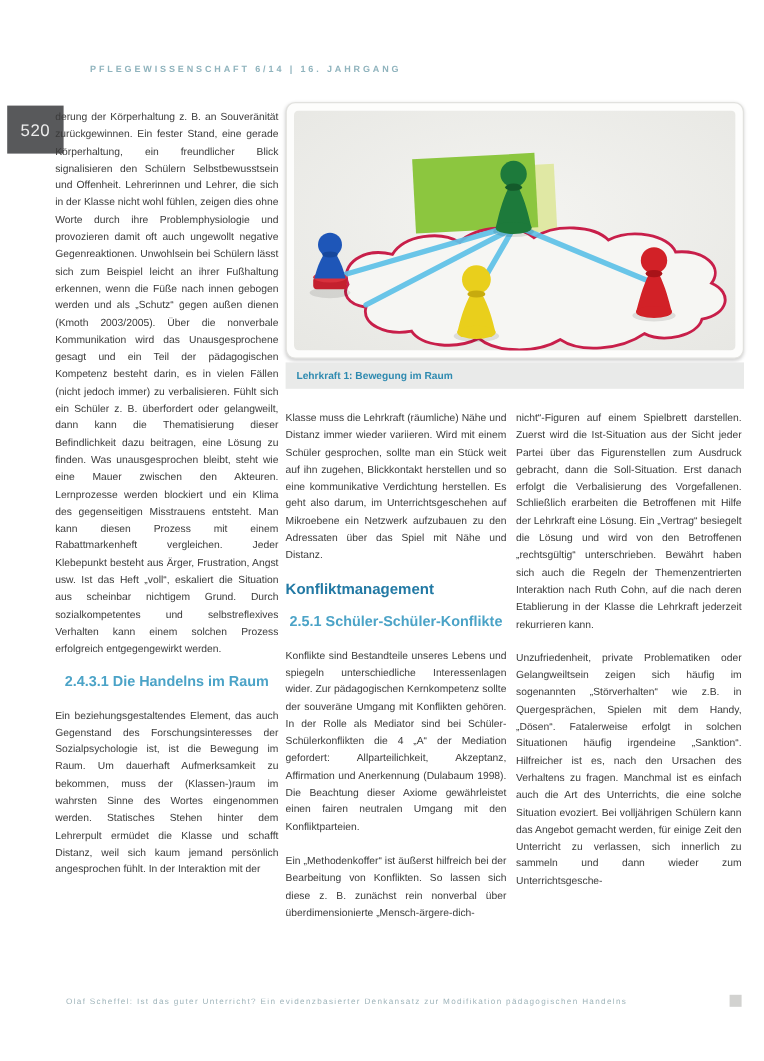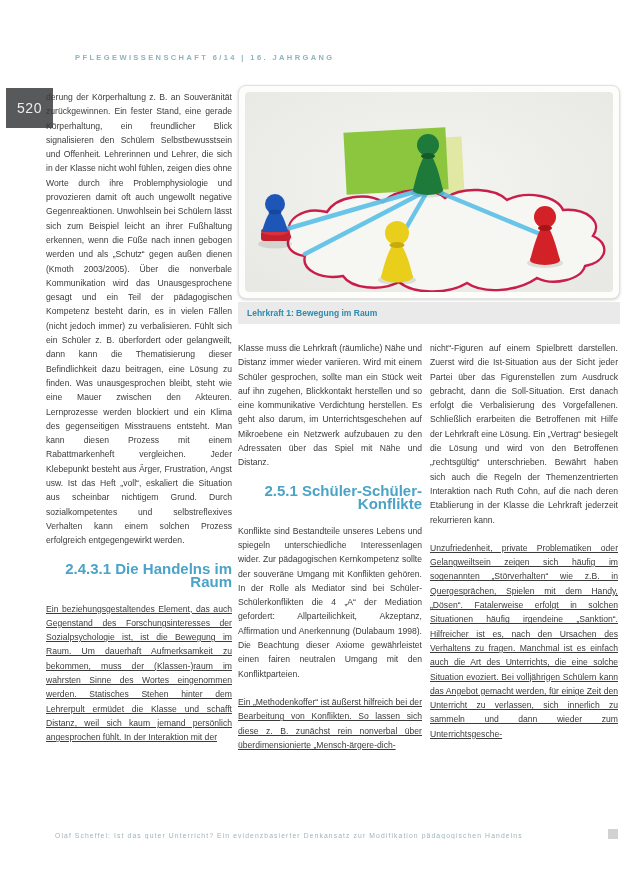--- a/index.html
+++ b/index.html
@@ -15,27 +15,27 @@
   .page-tab {
     position:absolute; left:6px; top:88px; width:47px; height:40px;
     background:#58595b; color:#ececec; font-size:14px; letter-spacing:0.5px;
     display:flex; align-items:center; justify-content:center;
   }
   .col {
     position:absolute; text-align:justify; color:#3b3b3b;
     font-size:8.6px; line-height:14.3px; hyphens:auto;
   }
   .col p { margin:4px 0 14px 0; }
-  .col p:last-child { margin-bottom:0;text-decoration:underline; }
+  .col p:last-child { margin-bottom:0; }
   .col1 { left:46px; top:86px;  width:186px; }
   .col2 { left:238px; top:337px; width:184px; }
   .col3 { left:430px; top:337px; width:188px; }
   .h-sub {
-    color:#4ba3c7; font-weight:bold; font-size:15px;
-    margin:0 0 2px 0; text-align:right; line-height:13px;
+    color:#4ba3c7; font-weight:bold; font-size:12px;
+    margin:0 0 2px 0; text-align:center; line-height:13px;
   }
   .h-section {
     color:#2279a4; font-weight:bold; font-size:12.5px;
     margin:0 0 13px 0; text-align:left; line-height:14px;
   }
   .figure-wrap { position:absolute; left:238px; top:85px; width:382px; }
   .photo-frame {
     background:#fdfdfc; border:1px solid #e1e1de; border-radius:8px;
     padding:6px; box-shadow:0 1px 3px rgba(0,0,0,0.18);
   }
@@ -137,20 +137,21 @@
         </g>
       </svg>
     </div>
     <div class="caption-bar">
       <span>Lehrkraft 1: Bewegung im Raum</span>
     </div>
   </div>
 
   <div class="col col2">
     <p>Klasse muss die Lehrkraft (räumliche) Nähe und Distanz immer wieder variieren. Wird mit einem Schüler gesprochen, sollte man ein Stück weit auf ihn zugehen, Blickkontakt herstellen und so eine kommunikative Verdichtung herstellen. Es geht also darum, im Unterrichtsgeschehen auf Mikroebene ein Netzwerk aufzubauen zu den Adressaten über das Spiel mit Nähe und Distanz.</p>
+    <p class="h-section">Konfliktmanagement</p>
     <p class="h-sub">2.5.1 Schüler-Schüler-Konflikte</p>
     <p>Konflikte sind Bestandteile unseres Lebens und spiegeln unterschiedliche Interessenlagen wider. Zur pädagogischen Kernkompetenz sollte der souveräne Umgang mit Konflikten gehören. In der Rolle als Mediator sind bei Schüler-Schülerkonflikten die 4 „A“ der Mediation gefordert: Allparteilichkeit, Akzeptanz, Affirmation und Anerkennung (Dulabaum 1998). Die Beachtung dieser Axiome gewährleistet einen fairen neutralen Umgang mit den Konfliktparteien.</p>
     <p>Ein „Methodenkoffer“ ist äußerst hilfreich bei der Bearbeitung von Konflikten. So lassen sich diese z. B. zunächst rein nonverbal über überdimensionierte „Mensch-ärgere-dich-</p>
   </div>
 
   <div class="col col3">
     <p>nicht“-Figuren auf einem Spielbrett darstellen. Zuerst wird die Ist-Situation aus der Sicht jeder Partei über das Figurenstellen zum Ausdruck gebracht, dann die Soll-Situation. Erst danach erfolgt die Verbalisierung des Vorgefallenen. Schließlich erarbeiten die Betroffenen mit Hilfe der Lehrkraft eine Lösung. Ein „Vertrag“ besiegelt die Lösung und wird von den Betroffenen „rechtsgültig“ unterschrieben. Bewährt haben sich auch die Regeln der Themenzentrierten Interaktion nach Ruth Cohn, auf die nach deren Etablierung in der Klasse die Lehrkraft jederzeit rekurrieren kann.</p>
     <p>Unzufriedenheit, private Problematiken oder Gelangweiltsein zeigen sich häufig im sogenannten „Störverhalten“ wie z.B. in Quergesprächen, Spielen mit dem Handy, „Dösen“. Fatalerweise erfolgt in solchen Situationen häufig irgendeine „Sanktion“. Hilfreicher ist es, nach den Ursachen des Verhaltens zu fragen. Manchmal ist es einfach auch die Art des Unterrichts, die eine solche Situation evoziert. Bei volljährigen Schülern kann das Angebot gemacht werden, für einige Zeit den Unterricht zu verlassen, sich innerlich zu sammeln und dann wieder zum Unterrichtsgesche-</p>
   </div>
 

